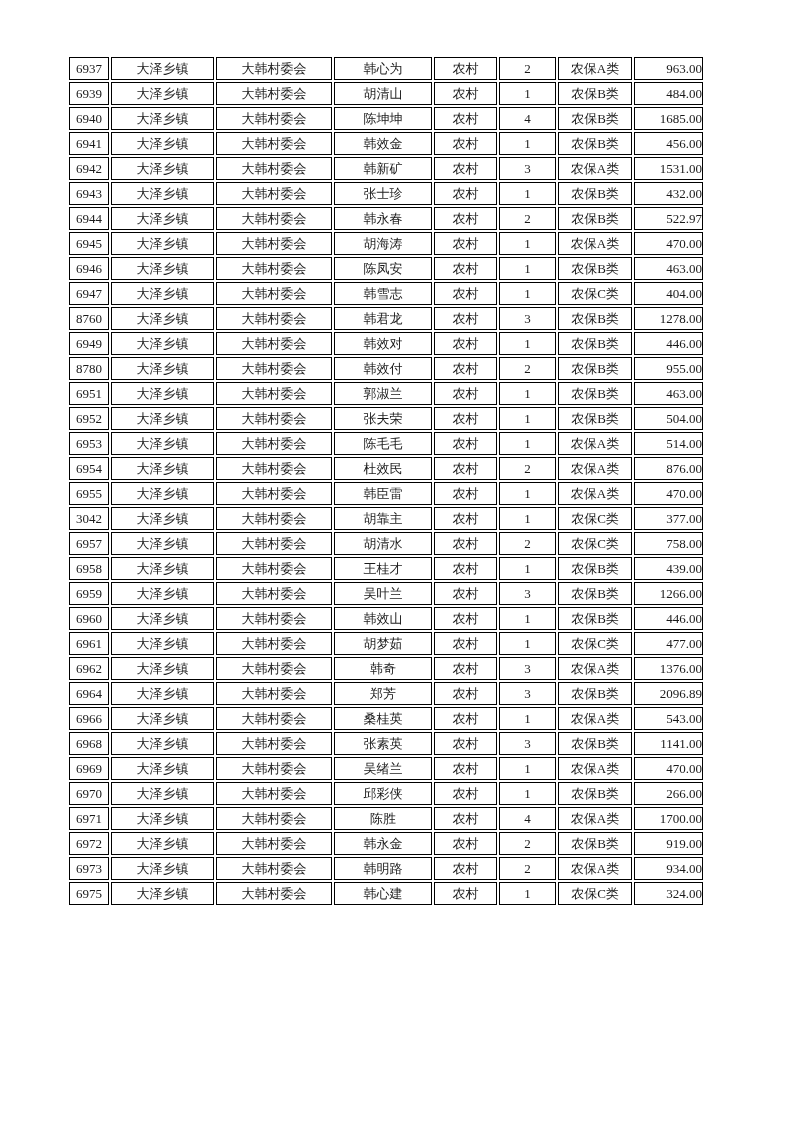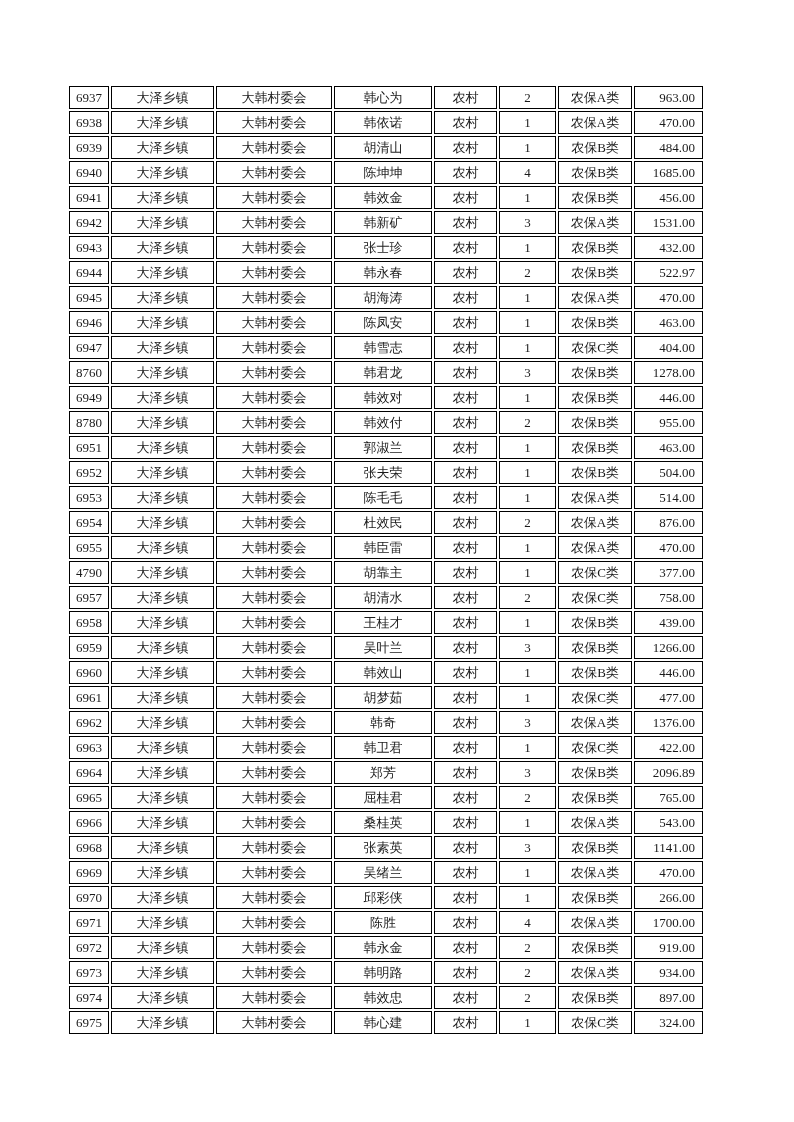--- a/index.html
+++ b/index.html
@@ -10,40 +10,40 @@
     height: 1122px;
     margin: 0 auto;
     background: #ffffff;
     overflow: hidden;
     font-family: "Liberation Serif", "DejaVu Serif", serif;
     color: #1a1a1a;
   }
   table.roster {
     position: absolute;
     left: 67px;
-    top: 84px;
+    top: 55px;
     border-collapse: separate;
     border-spacing: 2px;
     table-layout: fixed;
   }
   table.roster td {
     box-sizing: border-box;
     border: 1px solid #000000;
     height: 23px;
     font-size: 13px;
     line-height: 20px;
     text-align: center;
     vertical-align: middle;
     white-space: nowrap;
     overflow: hidden;
     background: #ffffff;
   }
   table.roster td.c-amount {
     text-align: right;
-    padding-right: 7px;
+    padding-right: 0;
   }
   col.c-serial   { width: 40px; }
   col.c-town     { width: 103px; }
   col.c-village  { width: 116px; }
   col.c-name     { width: 98px; }
   col.c-hukou    { width: 63px; }
   col.c-count    { width: 57px; }
   col.c-category { width: 74px; }
   col.c-amount   { width: 69px; }
 </style>
@@ -68,30 +68,20 @@
           <td class="c-serial">6937</td>
           <td class="c-town">大泽乡镇</td>
           <td class="c-village">大韩村委会</td>
           <td class="c-name">韩心为</td>
           <td class="c-hukou">农村</td>
           <td class="c-count">2</td>
           <td class="c-category">农保A类</td>
           <td class="c-amount">963.00</td>
         </tr>
 
-        <tr>
-          <td class="c-serial">6938</td>
-          <td class="c-town">大泽乡镇</td>
-          <td class="c-village">大韩村委会</td>
-          <td class="c-name">韩依诺</td>
-          <td class="c-hukou">农村</td>
-          <td class="c-count">1</td>
-          <td class="c-category">农保A类</td>
-          <td class="c-amount">470.00</td>
-        </tr>
 
         <tr>
           <td class="c-serial">6939</td>
           <td class="c-town">大泽乡镇</td>
           <td class="c-village">大韩村委会</td>
           <td class="c-name">胡清山</td>
           <td class="c-hukou">农村</td>
           <td class="c-count">1</td>
           <td class="c-category">农保B类</td>
           <td class="c-amount">484.00</td>
@@ -267,21 +257,21 @@
           <td class="c-town">大泽乡镇</td>
           <td class="c-village">大韩村委会</td>
           <td class="c-name">韩臣雷</td>
           <td class="c-hukou">农村</td>
           <td class="c-count">1</td>
           <td class="c-category">农保A类</td>
           <td class="c-amount">470.00</td>
         </tr>
 
         <tr>
-          <td class="c-serial">4790</td>
+          <td class="c-serial">3042</td>
           <td class="c-town">大泽乡镇</td>
           <td class="c-village">大韩村委会</td>
           <td class="c-name">胡靠主</td>
           <td class="c-hukou">农村</td>
           <td class="c-count">1</td>
           <td class="c-category">农保C类</td>
           <td class="c-amount">377.00</td>
         </tr>
 
         <tr>
@@ -343,52 +333,32 @@
           <td class="c-serial">6962</td>
           <td class="c-town">大泽乡镇</td>
           <td class="c-village">大韩村委会</td>
           <td class="c-name">韩奇</td>
           <td class="c-hukou">农村</td>
           <td class="c-count">3</td>
           <td class="c-category">农保A类</td>
           <td class="c-amount">1376.00</td>
         </tr>
 
-        <tr>
-          <td class="c-serial">6963</td>
-          <td class="c-town">大泽乡镇</td>
-          <td class="c-village">大韩村委会</td>
-          <td class="c-name">韩卫君</td>
-          <td class="c-hukou">农村</td>
-          <td class="c-count">1</td>
-          <td class="c-category">农保C类</td>
-          <td class="c-amount">422.00</td>
-        </tr>
 
         <tr>
           <td class="c-serial">6964</td>
           <td class="c-town">大泽乡镇</td>
           <td class="c-village">大韩村委会</td>
           <td class="c-name">郑芳</td>
           <td class="c-hukou">农村</td>
           <td class="c-count">3</td>
           <td class="c-category">农保B类</td>
           <td class="c-amount">2096.89</td>
         </tr>
 
-        <tr>
-          <td class="c-serial">6965</td>
-          <td class="c-town">大泽乡镇</td>
-          <td class="c-village">大韩村委会</td>
-          <td class="c-name">屈桂君</td>
-          <td class="c-hukou">农村</td>
-          <td class="c-count">2</td>
-          <td class="c-category">农保B类</td>
-          <td class="c-amount">765.00</td>
-        </tr>
 
         <tr>
           <td class="c-serial">6966</td>
           <td class="c-town">大泽乡镇</td>
           <td class="c-village">大韩村委会</td>
           <td class="c-name">桑桂英</td>
           <td class="c-hukou">农村</td>
           <td class="c-count">1</td>
           <td class="c-category">农保A类</td>
           <td class="c-amount">543.00</td>
@@ -454,30 +424,20 @@
           <td class="c-serial">6973</td>
           <td class="c-town">大泽乡镇</td>
           <td class="c-village">大韩村委会</td>
           <td class="c-name">韩明路</td>
           <td class="c-hukou">农村</td>
           <td class="c-count">2</td>
           <td class="c-category">农保A类</td>
           <td class="c-amount">934.00</td>
         </tr>
 
-        <tr>
-          <td class="c-serial">6974</td>
-          <td class="c-town">大泽乡镇</td>
-          <td class="c-village">大韩村委会</td>
-          <td class="c-name">韩效忠</td>
-          <td class="c-hukou">农村</td>
-          <td class="c-count">2</td>
-          <td class="c-category">农保B类</td>
-          <td class="c-amount">897.00</td>
-        </tr>
 
         <tr>
           <td class="c-serial">6975</td>
           <td class="c-town">大泽乡镇</td>
           <td class="c-village">大韩村委会</td>
           <td class="c-name">韩心建</td>
           <td class="c-hukou">农村</td>
           <td class="c-count">1</td>
           <td class="c-category">农保C类</td>
           <td class="c-amount">324.00</td>

